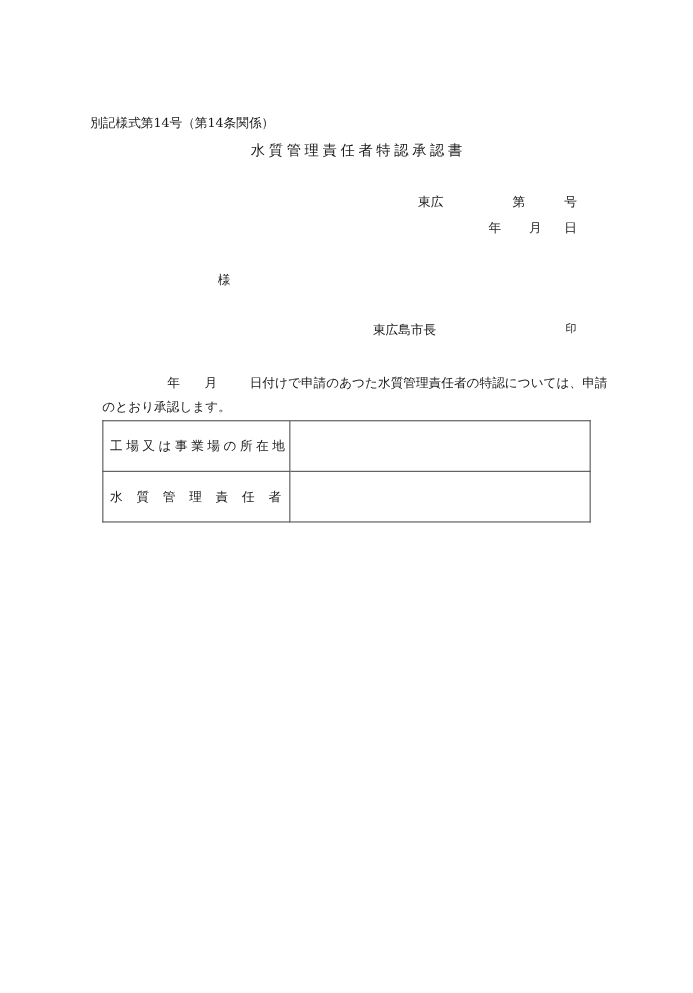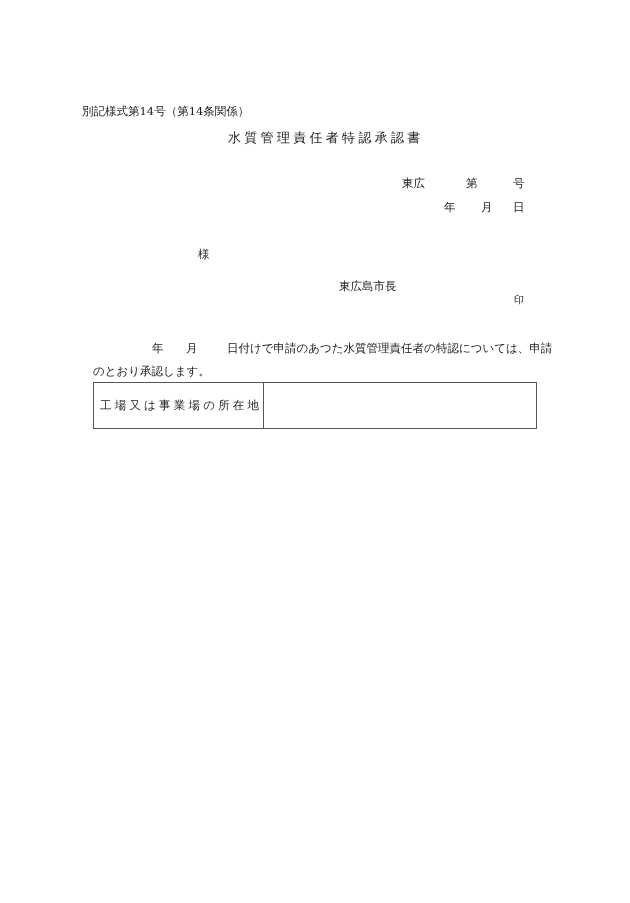--- a/index.html
+++ b/index.html
@@ -12,28 +12,28 @@
     height: 903px;
     position: relative;
     overflow: hidden;
     font-family: "DejaVu Serif", "Liberation Serif", serif;
     color: #1a1a1a;
     font-size: 11.5px;
   }
   .abs { position: absolute; white-space: nowrap; line-height: 1; }
   .form-number { left: 82px; top: 106px; }
   .doc-title { left: 228px; top: 131px; letter-spacing: 3.3px; font-size: 13px; }
-  .ref-prefix { left: 402px; top: 178px; text-align: right; }
+  .ref-prefix { left: 380px; top: 178px; text-align: right; }
   .ref-dai { left: 466px; top: 178px; }
   .ref-go { left: 513px; top: 178px; }
   .date-nen { left: 444px; top: 202px; }
   .date-tsuki { left: 481px; top: 202px; }
   .date-hi { left: 513px; top: 202px; }
   .addressee-sama { left: 198px; top: 249px; }
-  .issuer { left: 339px; top: 281px; }
+  .issuer { left: 339px; top: 295px; }
   .seal { left: 514px; top: 295px; font-size: 10px; }
   .body-nen { left: 152px; top: 343px; }
   .body-tsuki { left: 186px; top: 343px; }
   .body-rest { left: 227px; top: 343px; text-align: right; }
   .body-line2 { left: 93px; top: 366px; font-family: Liberation Serif, serif; }
   .info-table {
     position: absolute;
     left: 93px;
     top: 382px;
     width: 444px;
@@ -86,14 +86,18 @@
   <span class="abs body-rest">日付けで申請のあつた水質管理責任者の特認については、申請</span>
   <span class="abs body-line2">のとおり承認します。</span>
 </div>
 
 <table class="info-table">
   <tbody>
       <tr>
     <td class="label lbl-1">工場又は事業場の所在地</td>
     <td class="value"></td>
   </tr>
+  <tr>
+    <td class="label lbl-3">水質管理責任者</td>
+    <td class="value"></td>
+  </tr>
 </tbody>
   </table>
 
 </body></html>

